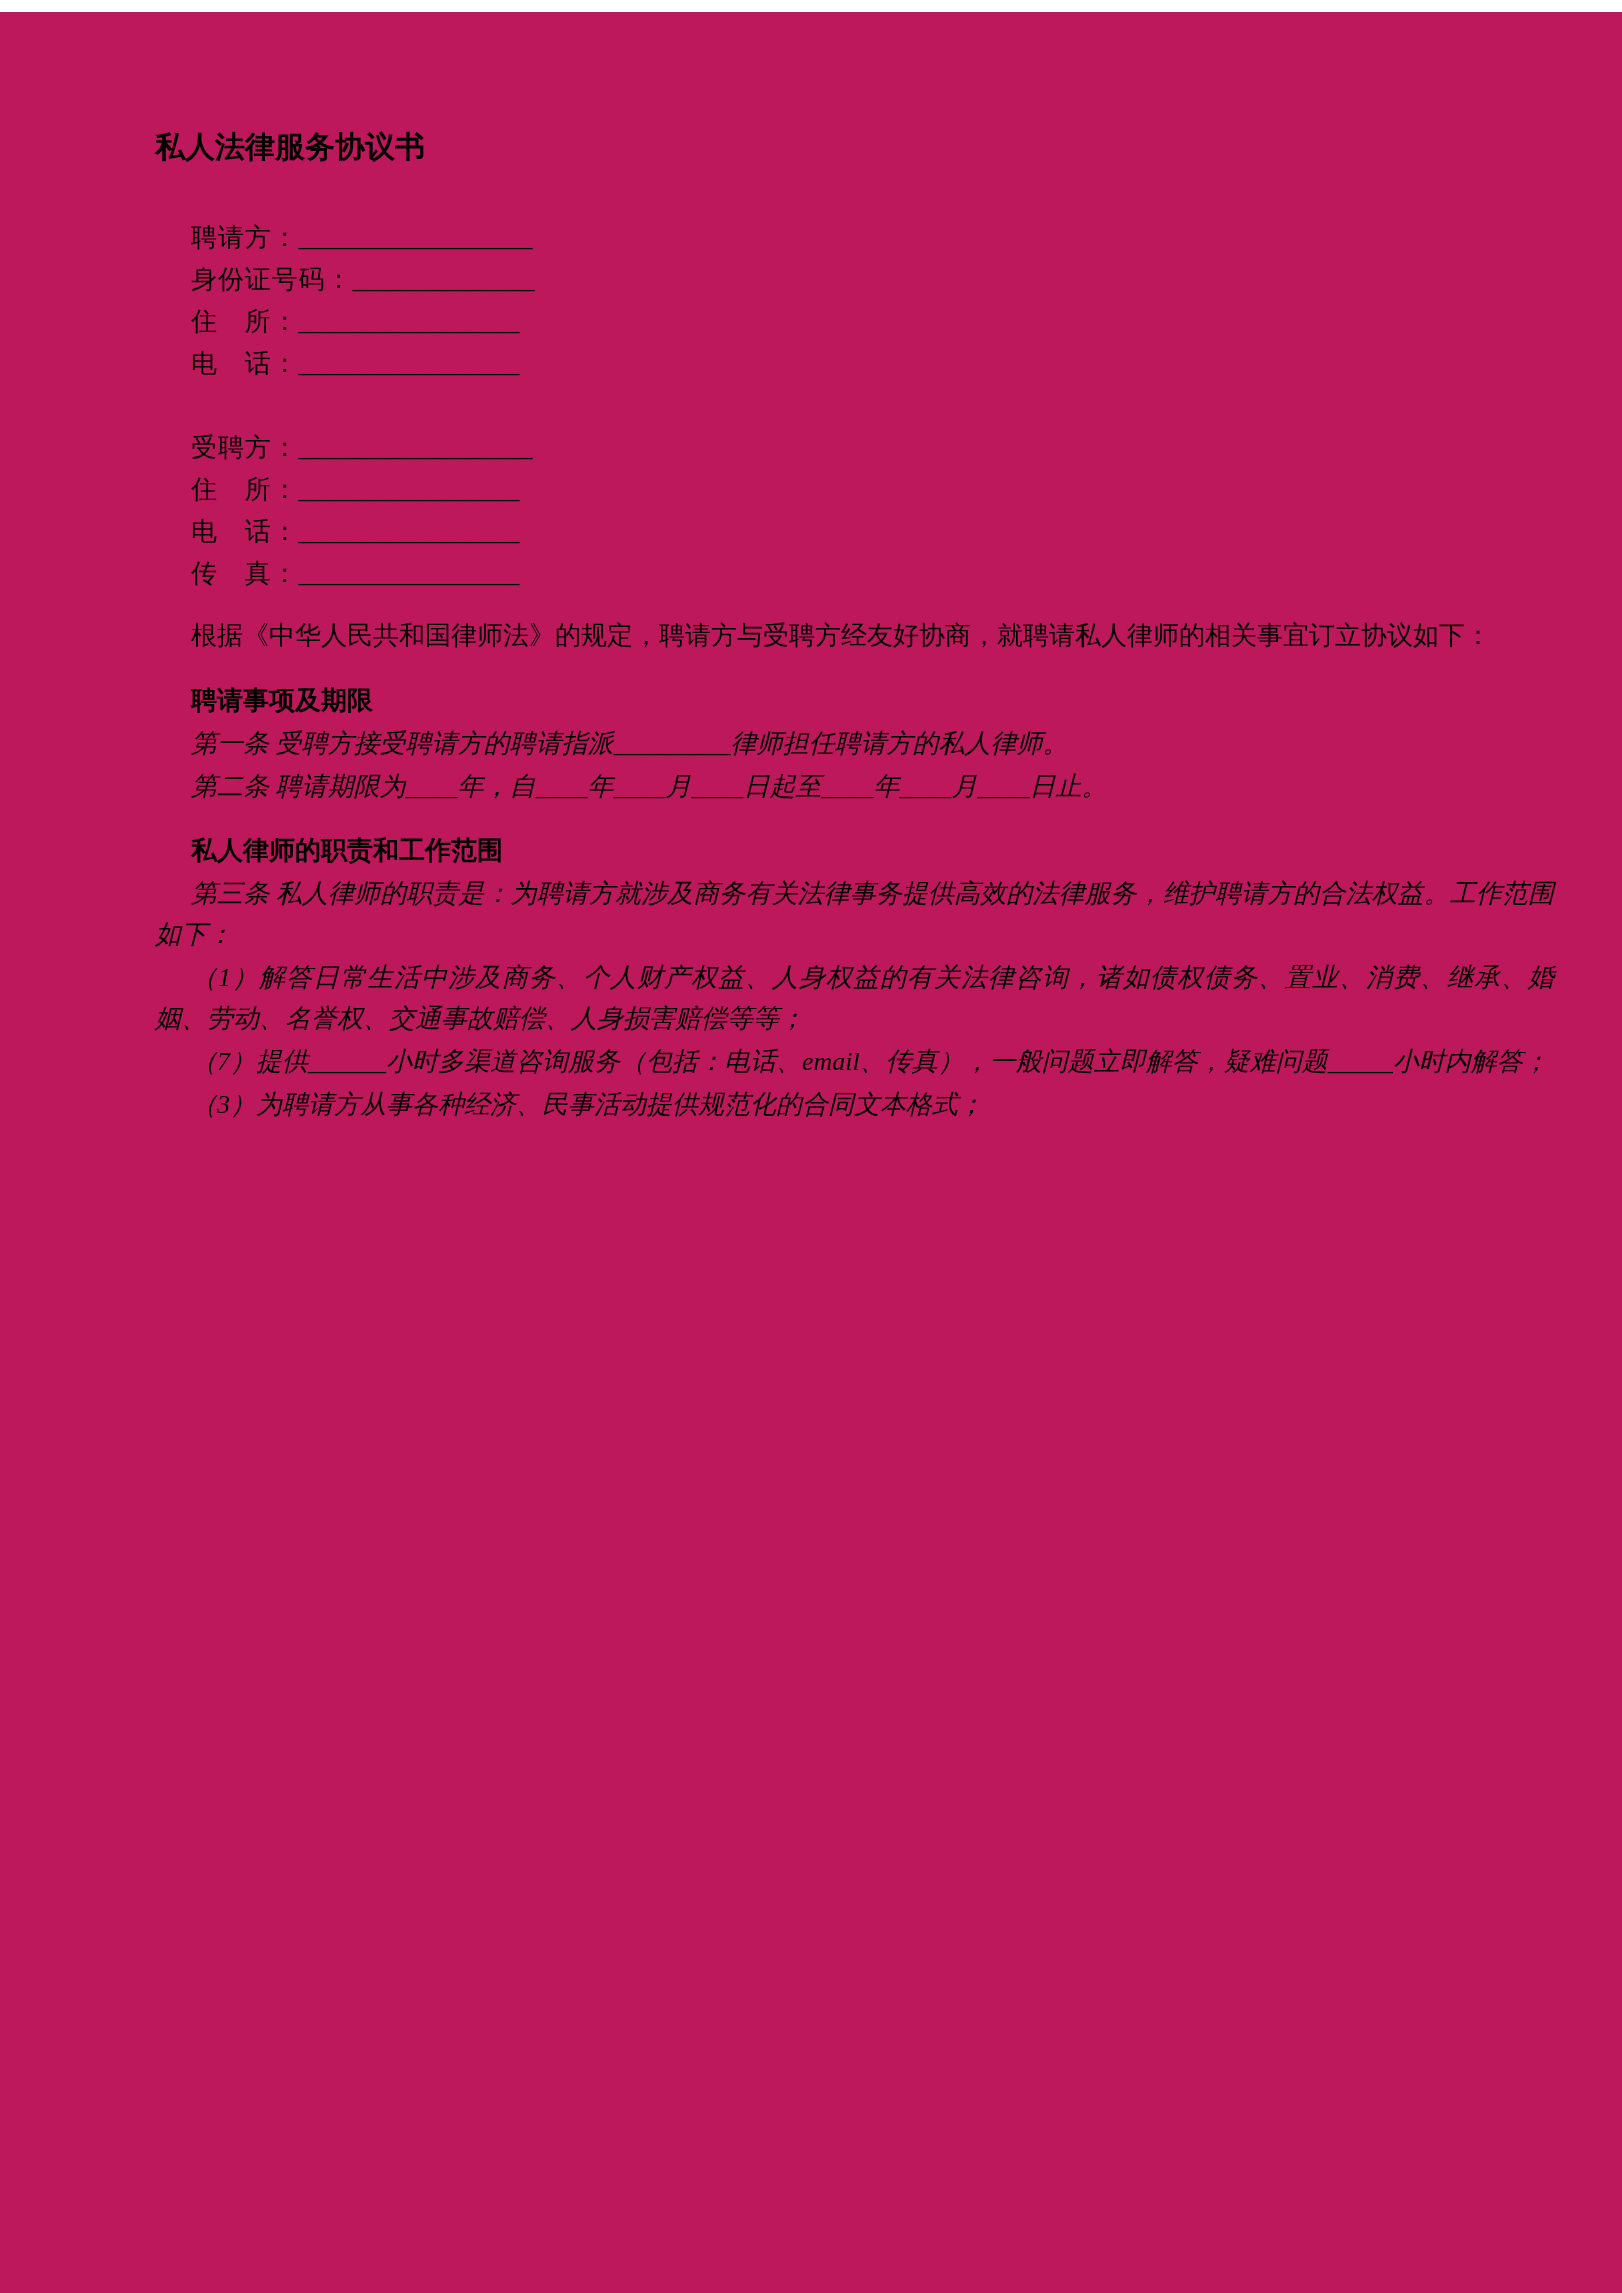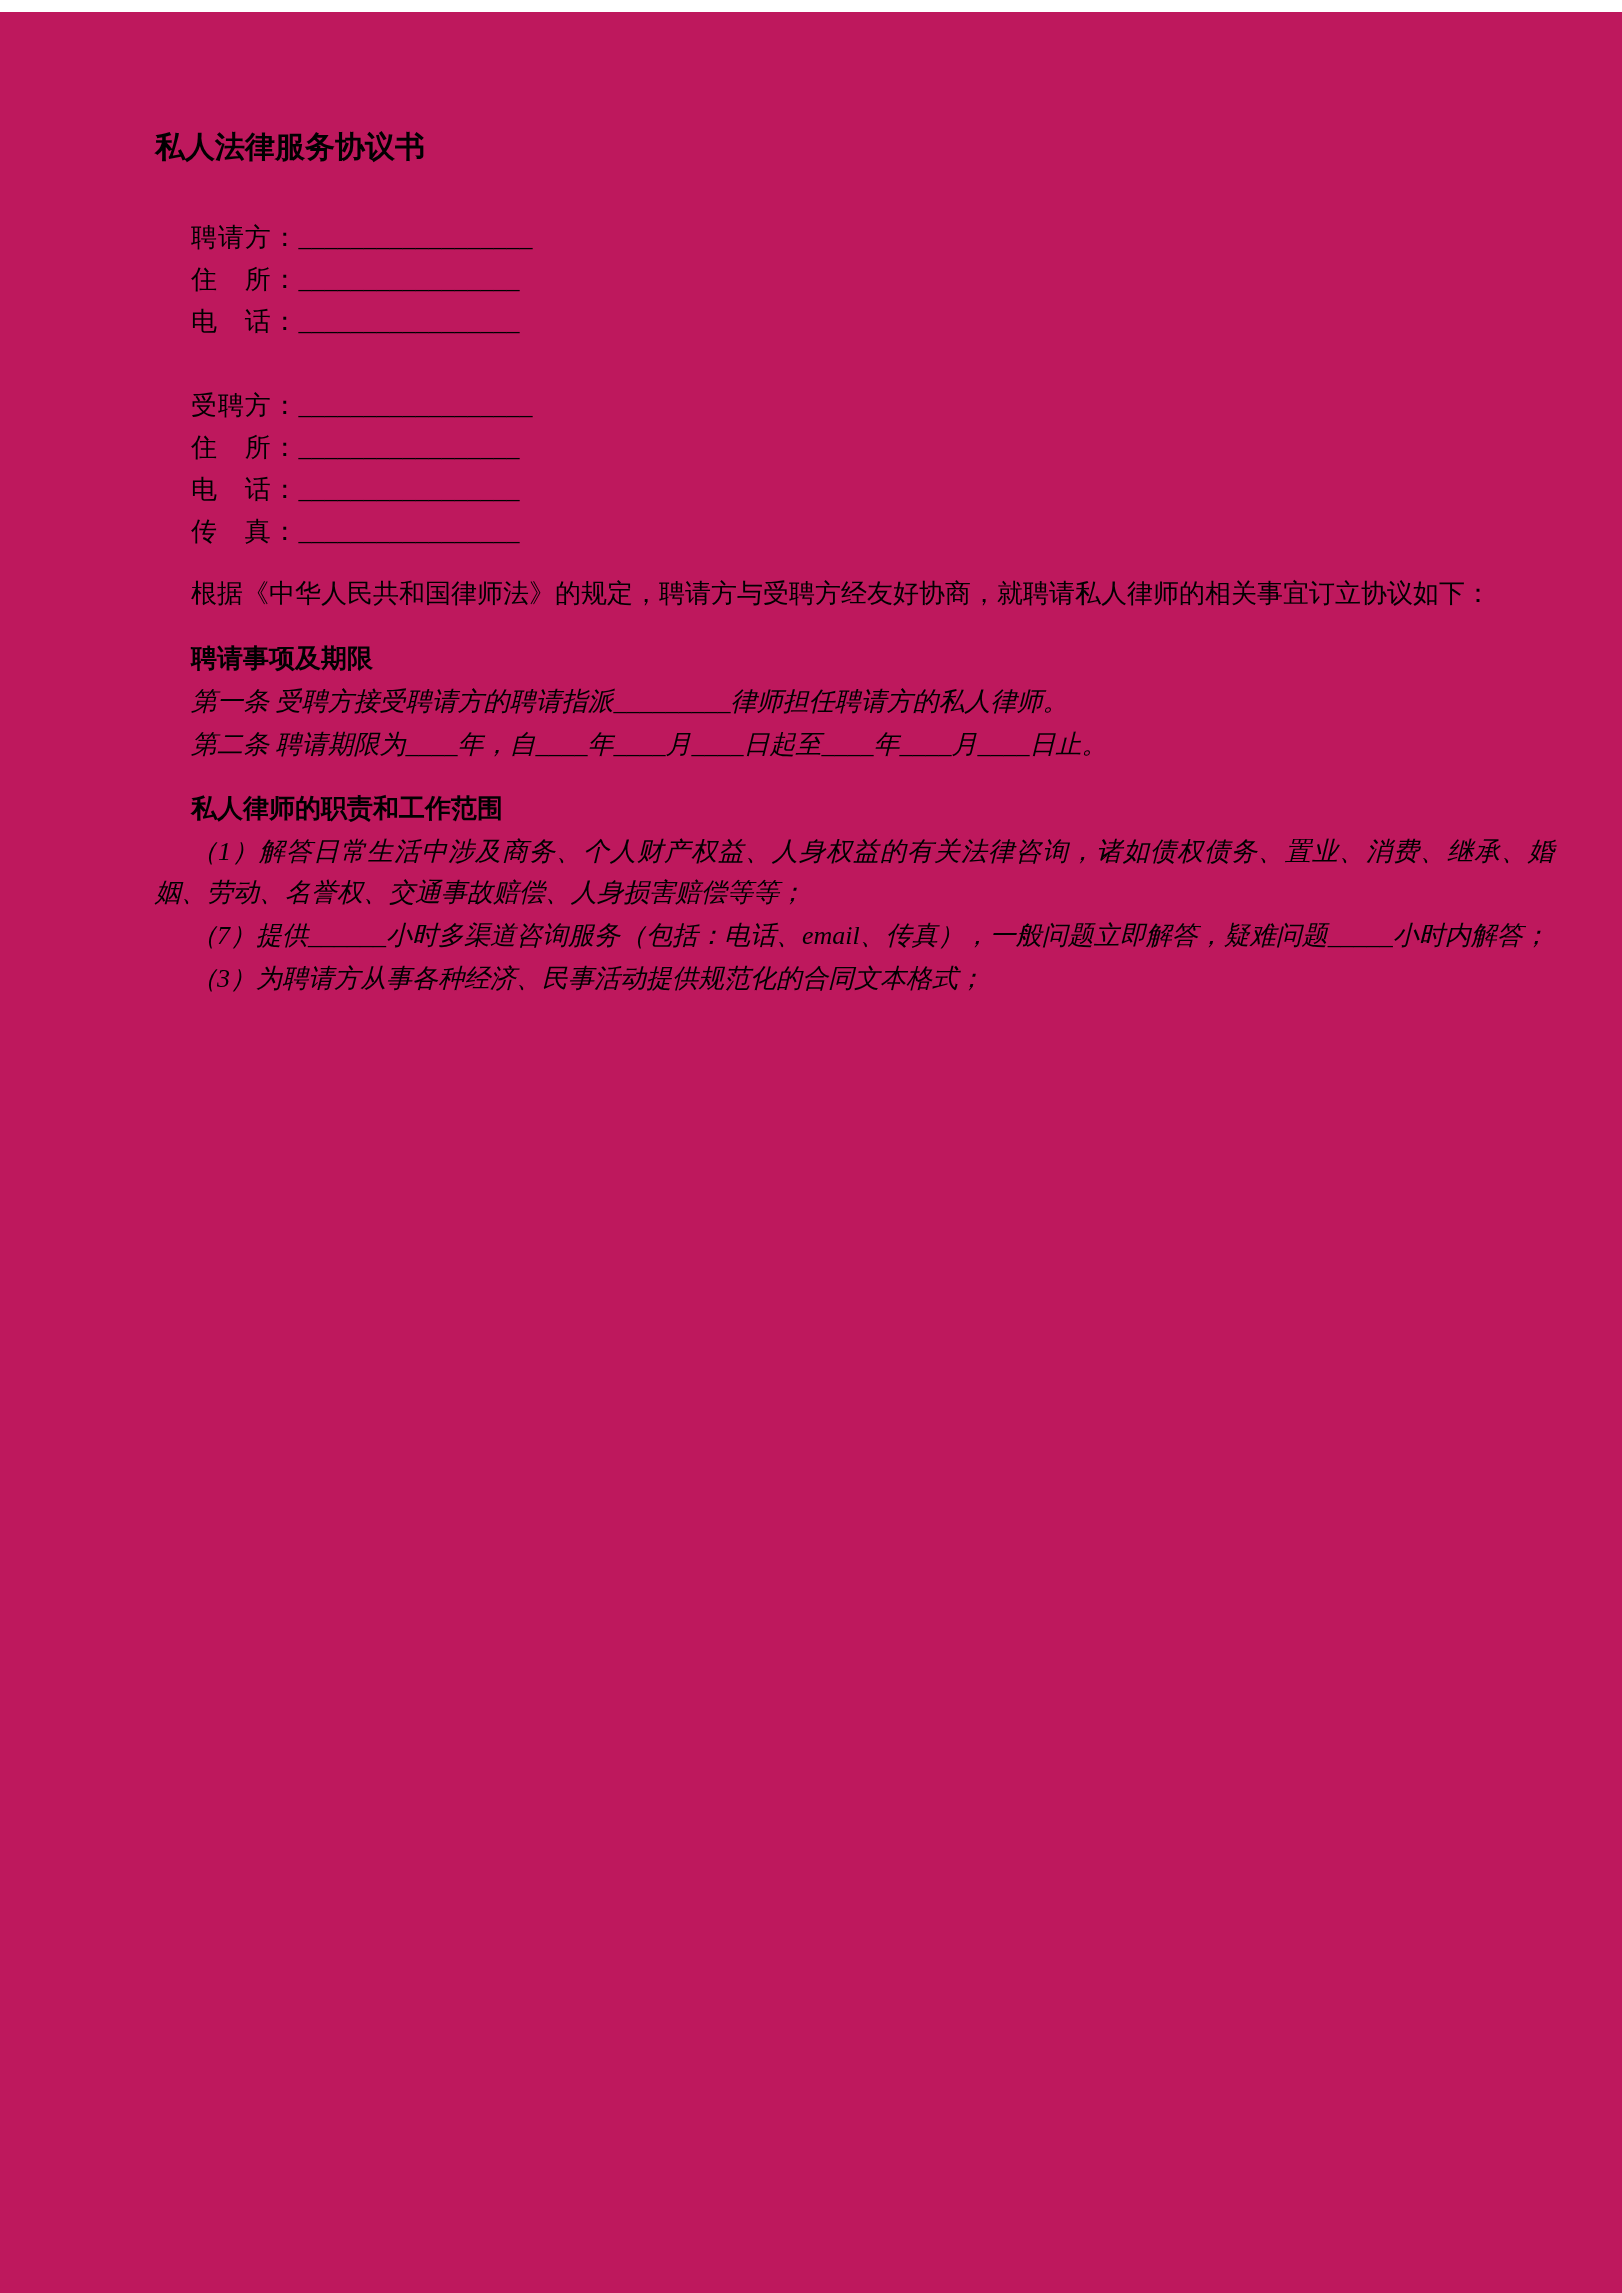--- a/index.html
+++ b/index.html
@@ -67,38 +67,40 @@
 </style>
 </head>
 <body>
 
 <div class="page">
 
   <h1 class="title">私人法律服务协议书</h1>
 
   <div class="fields">
     <div class="field-row"><span class="field-label">聘请方：</span><span class="field-blank">__________________</span></div>
+    <div class="field-row"><span class="field-label">身份证号码：</span><span class="field-blank">______________</span></div>
     <div class="field-row"><span class="field-label">住　所：</span><span class="field-blank">_________________</span></div>
     <div class="field-row"><span class="field-label">电　话：</span><span class="field-blank">_________________</span></div>
   </div>
 
   <div class="fields fields-b">
     <div class="field-row"><span class="field-label">受聘方：</span><span class="field-blank">__________________</span></div>
     <div class="field-row"><span class="field-label">住　所：</span><span class="field-blank">_________________</span></div>
     <div class="field-row"><span class="field-label">电　话：</span><span class="field-blank">_________________</span></div>
     <div class="field-row"><span class="field-label">传　真：</span><span class="field-blank">_________________</span></div>
   </div>
 
   <p class="para indent intro">根据《中华人民共和国律师法》的规定，聘请方与受聘方经友好协商，就聘请私人律师的相关事宜订立协议如下：</p>
 
   <p class="para heading">聘请事项及期限</p>
 
   <p class="para indent article">第一条 受聘方接受聘请方的聘请指派_________律师担任聘请方的私人律师。</p>
   <p class="para indent article">第二条 聘请期限为____年，自____年____月____日起至____年____月____日止。</p>
 
   <p class="para heading">私人律师的职责和工作范围</p>
 
+  <p class="para indent article">第三条 私人律师的职责是：为聘请方就涉及商务有关法律事务提供高效的法律服务，维护聘请方的合法权益。工作范围如下：</p>
   <p class="para indent article">（1）解答日常生活中涉及商务、个人财产权益、人身权益的有关法律咨询，诸如债权债务、置业、消费、继承、婚姻、劳动、名誉权、交通事故赔偿、人身损害赔偿等等；</p>
   <p class="para indent article">（7）提供______小时多渠道咨询服务（包括：电话、email、传真），一般问题立即解答，疑难问题_____小时内解答；</p>
   <p class="para indent article">（3）为聘请方从事各种经济、民事活动提供规范化的合同文本格式；</p>
 
 </div>
 
 
 </body></html>

